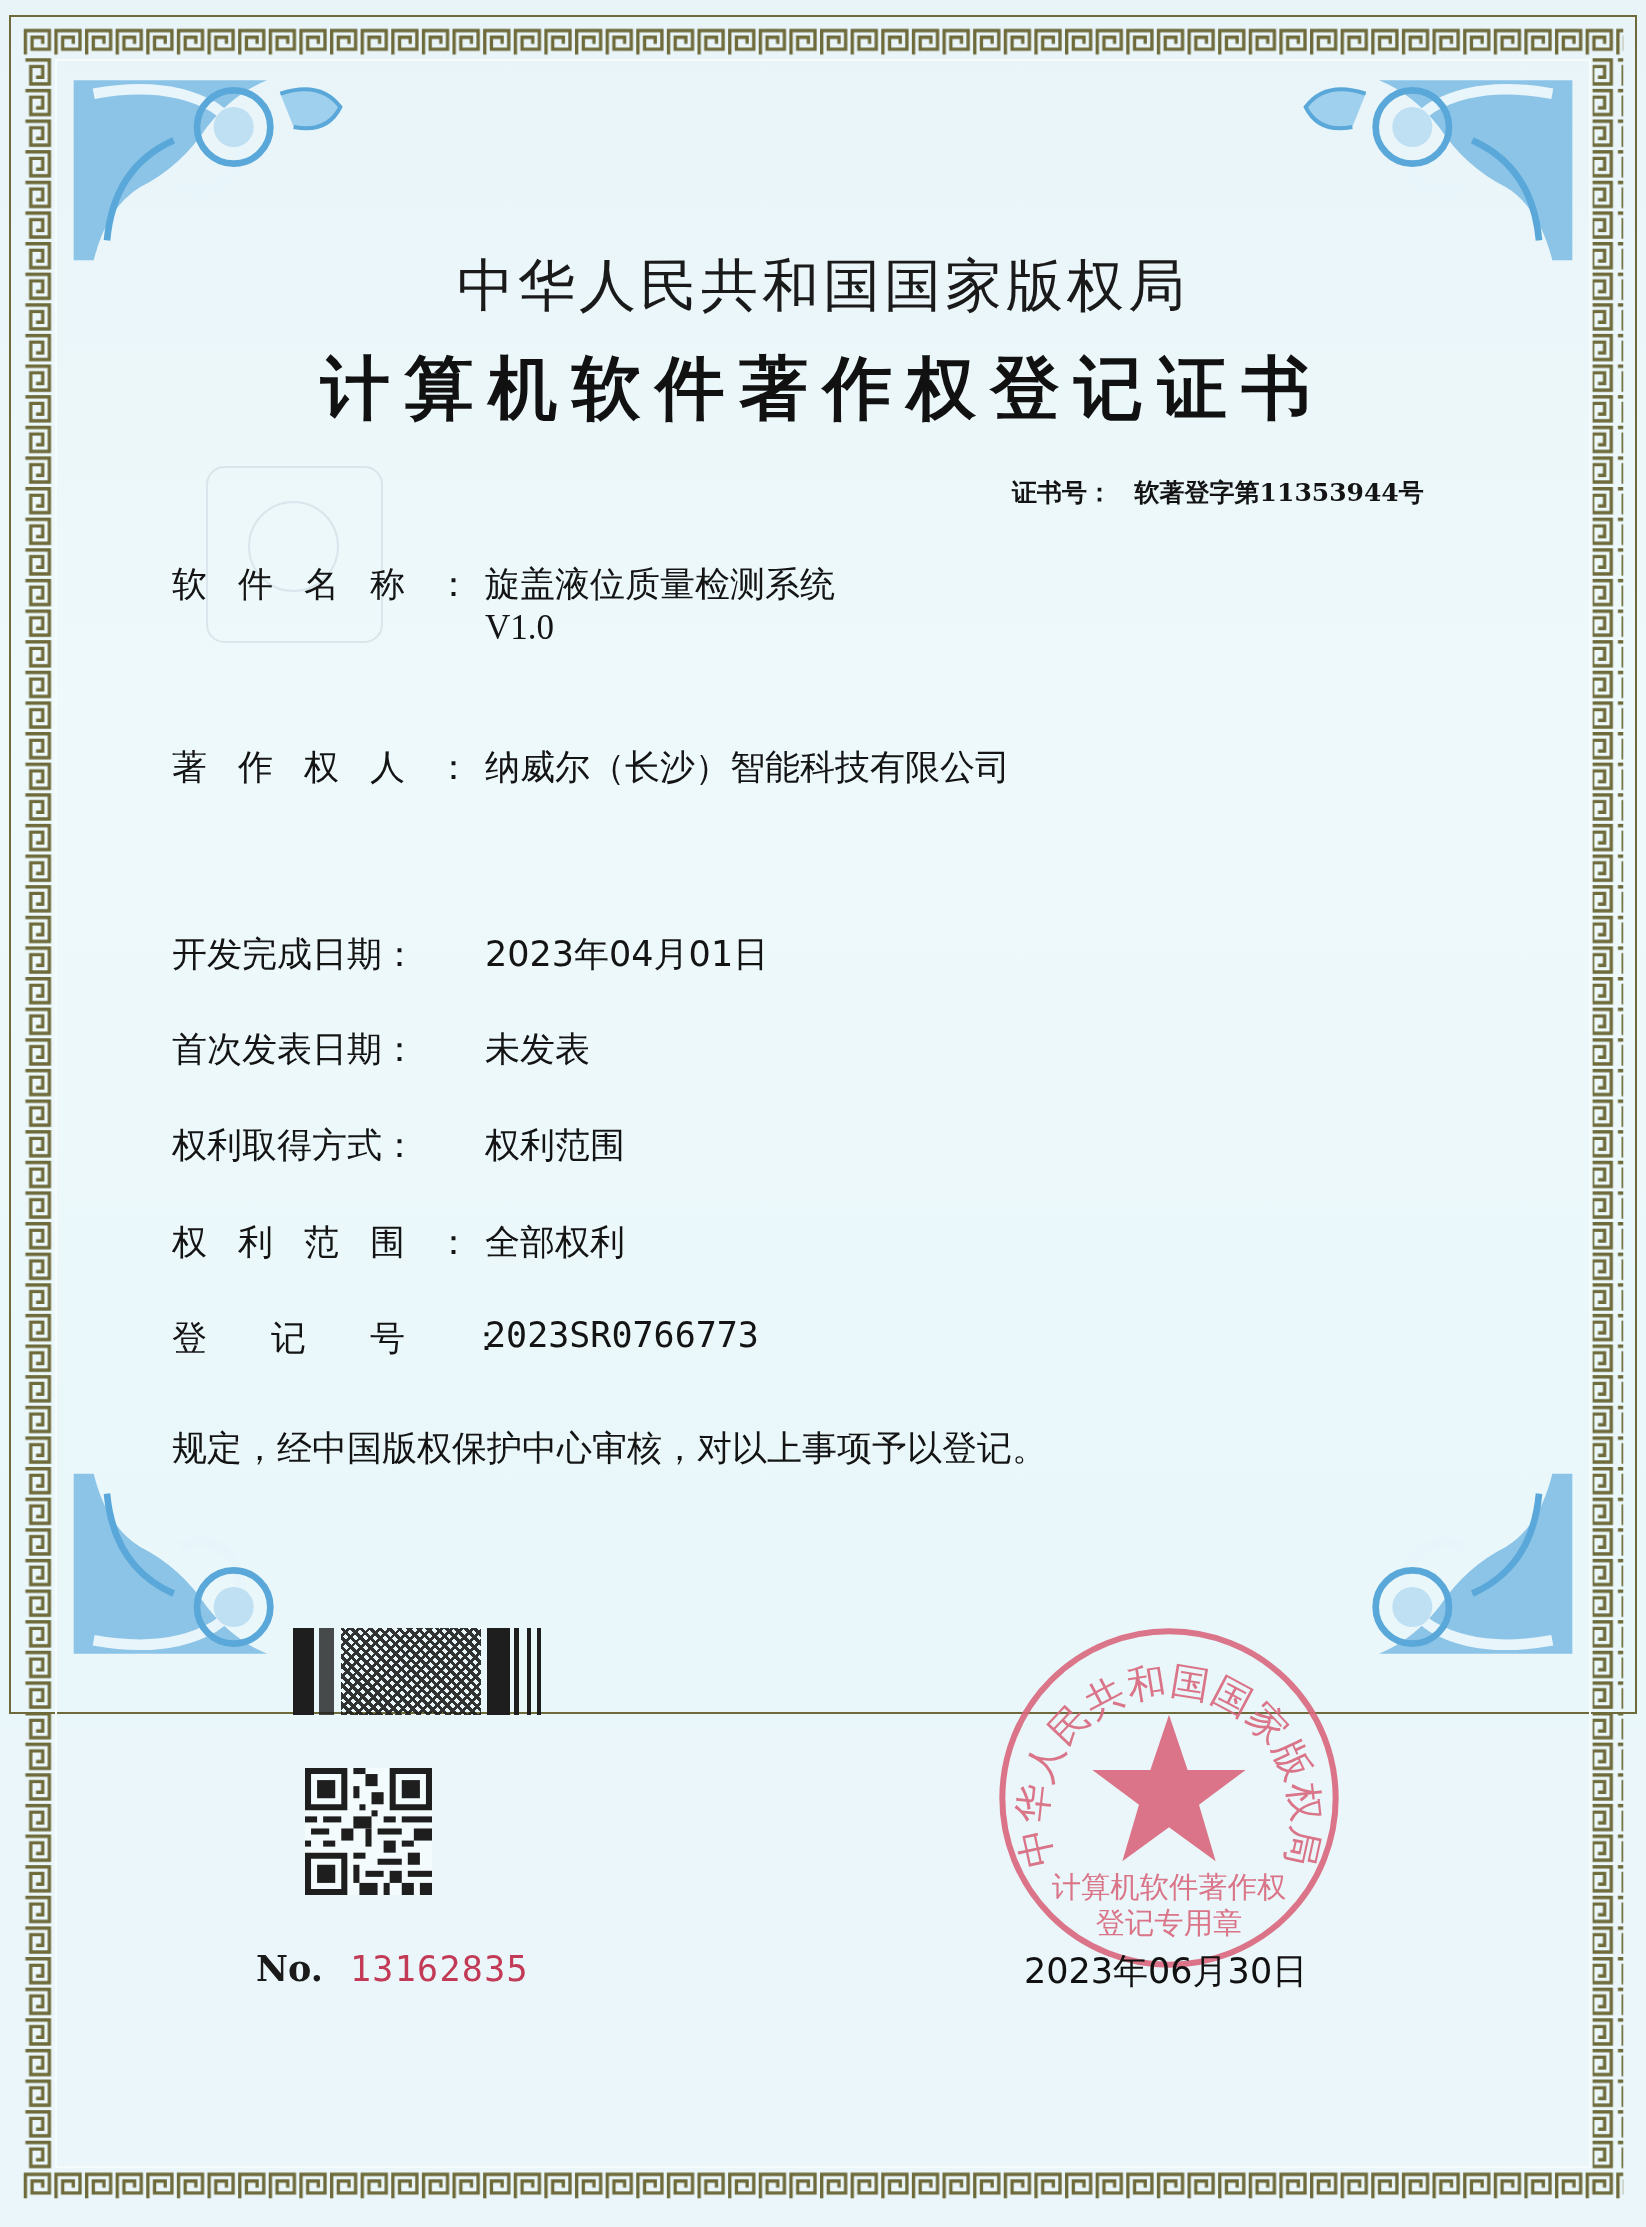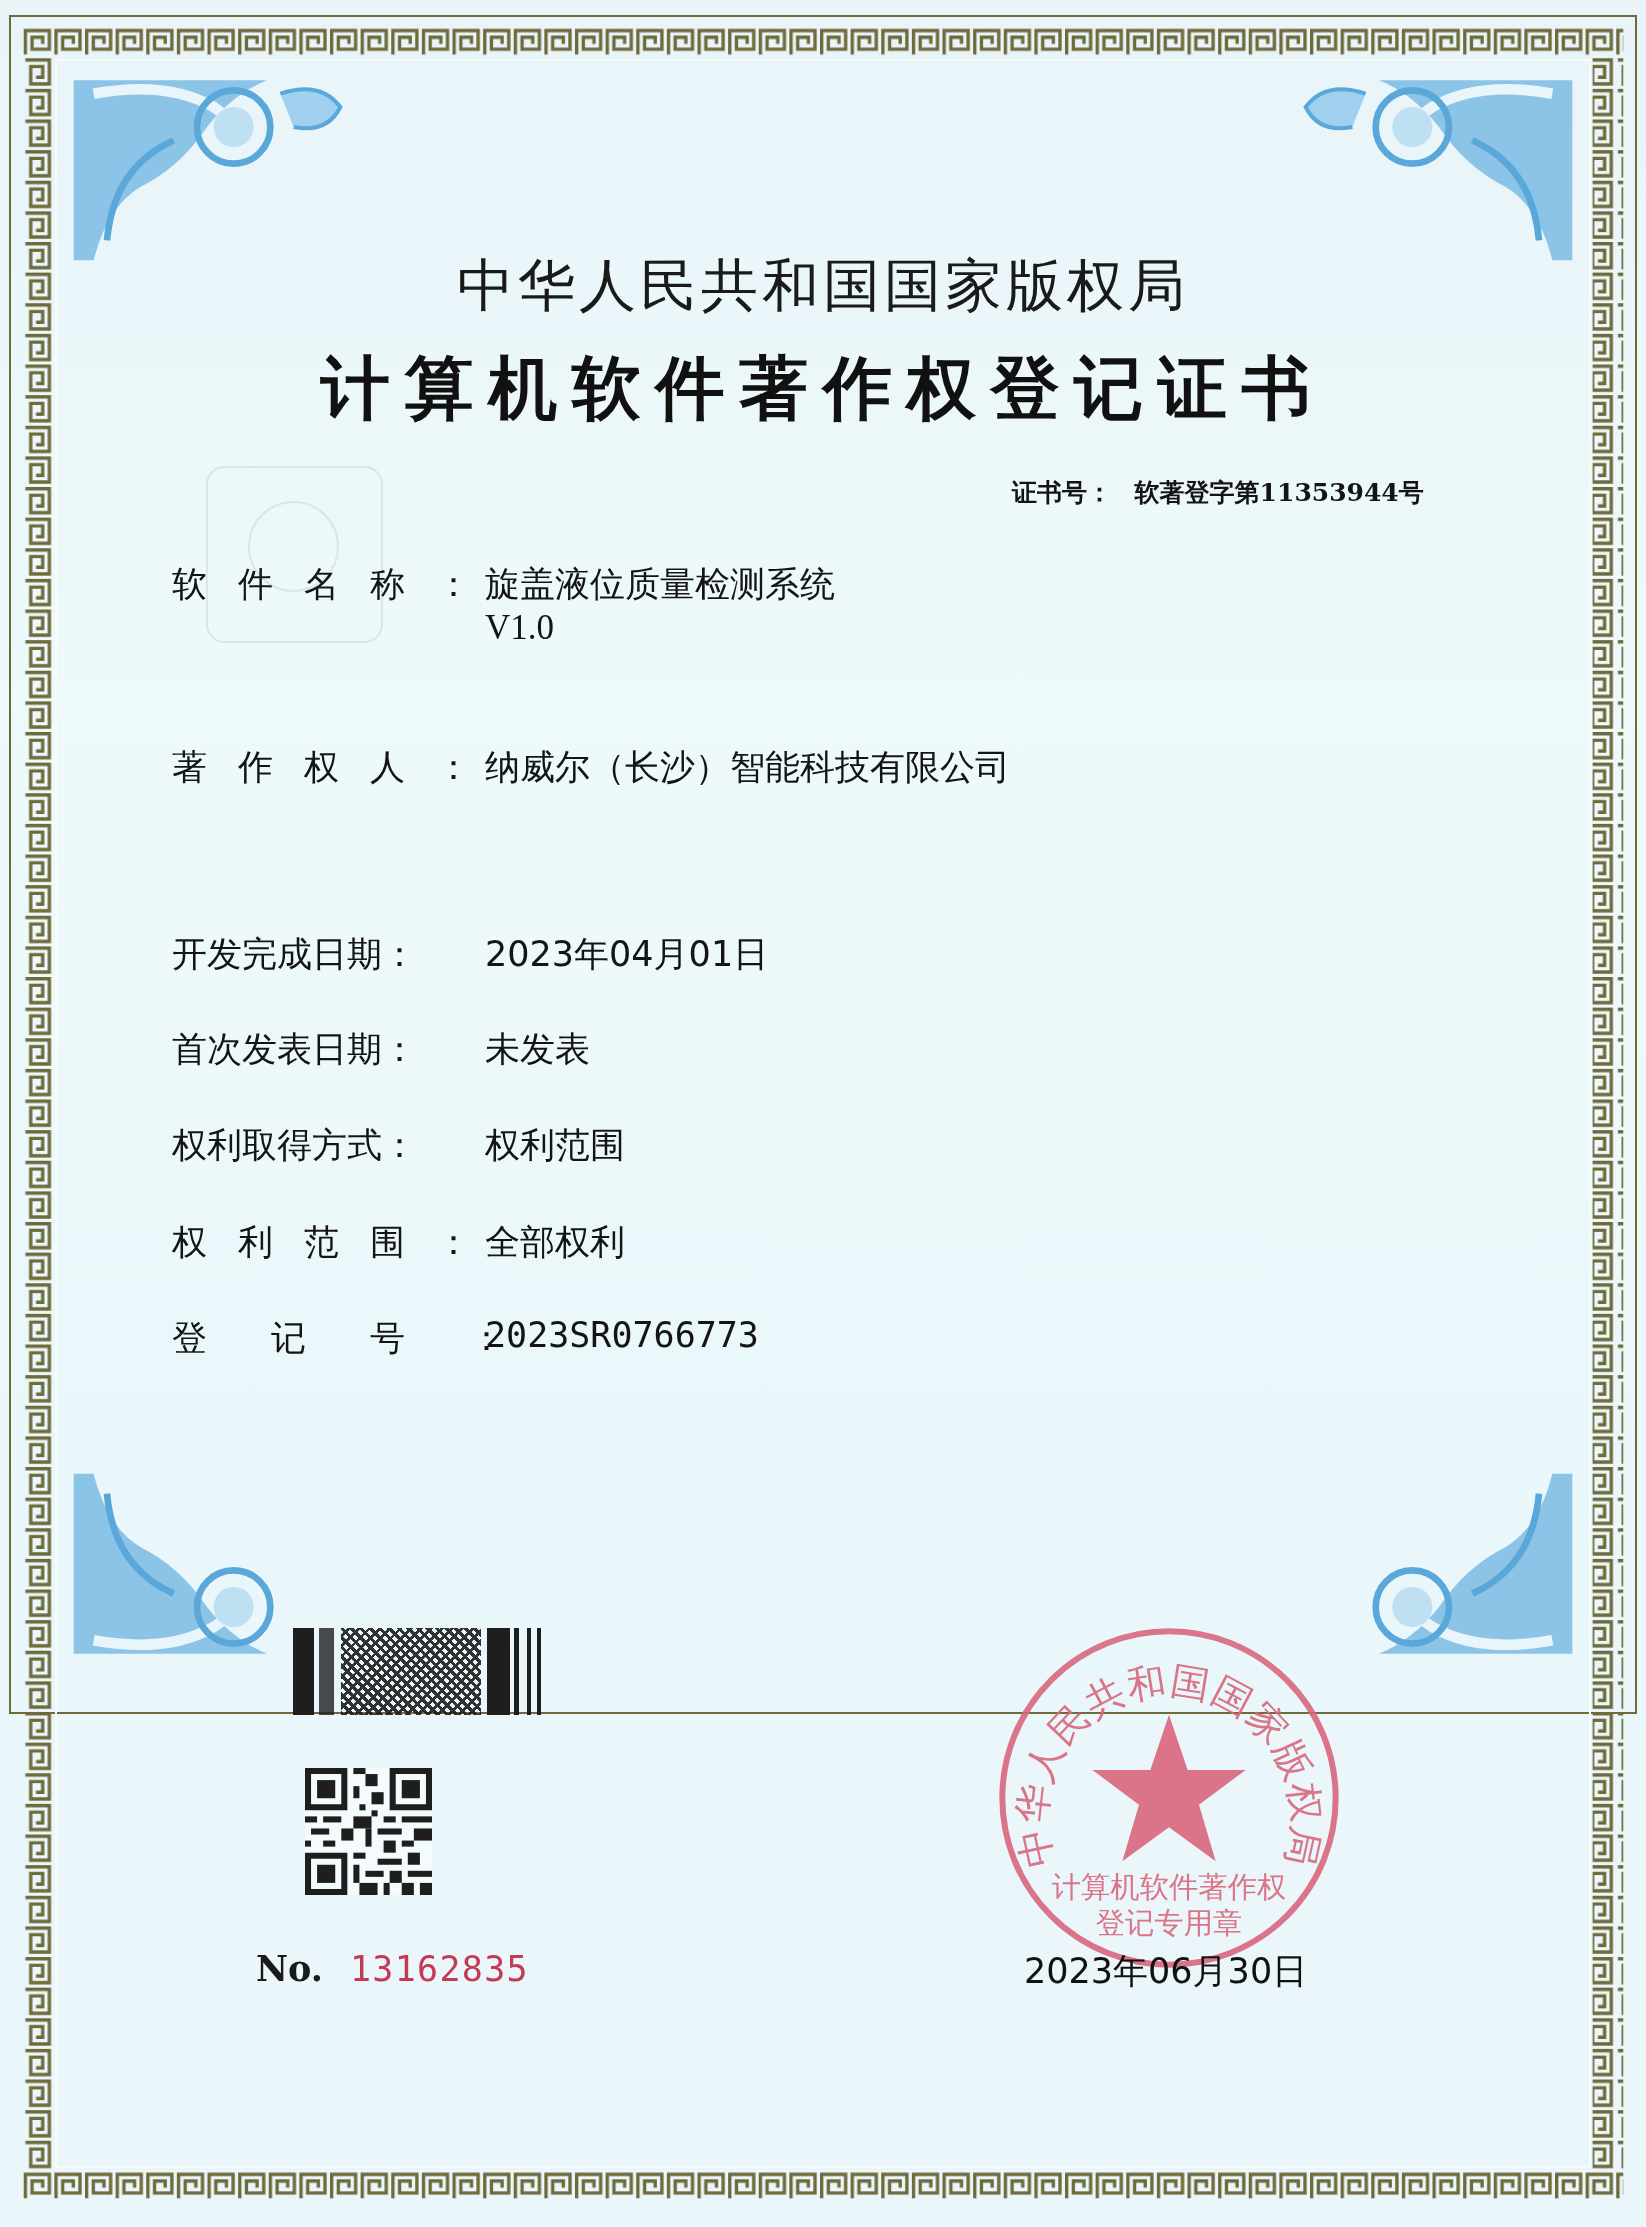--- a/index.html
+++ b/index.html
@@ -193,20 +193,21 @@
     <span class="label spread4">权利范围：</span>
     <span class="value">全部权利</span>
   </div>
 
   <div class="field" style="top:1315px;">
     <span class="label spread3">登记号：</span>
     <span class="value mono">2023SR0766773</span>
   </div>
 
   <div class="para" style="top:1398px;">
+    <span class="line2">规定，经中国版权保护中心审核，对以上事项予以登记。</span>
   </div>
 
   <div class="barcode">
     <div class="bar" style="flex:0 0 21px;"></div>
     <div style="flex:0 0 5.3px;"></div>
     <div class="bar" style="flex:0 0 14.7px;opacity:.8"></div>
     <div class="bar-matrix"></div>
     <div class="bar" style="flex:0 0 22.6px;"></div>
     <div style="flex:0 0 4px;"></div>
     <div class="bar" style="flex:0 0 5.3px;"></div>

